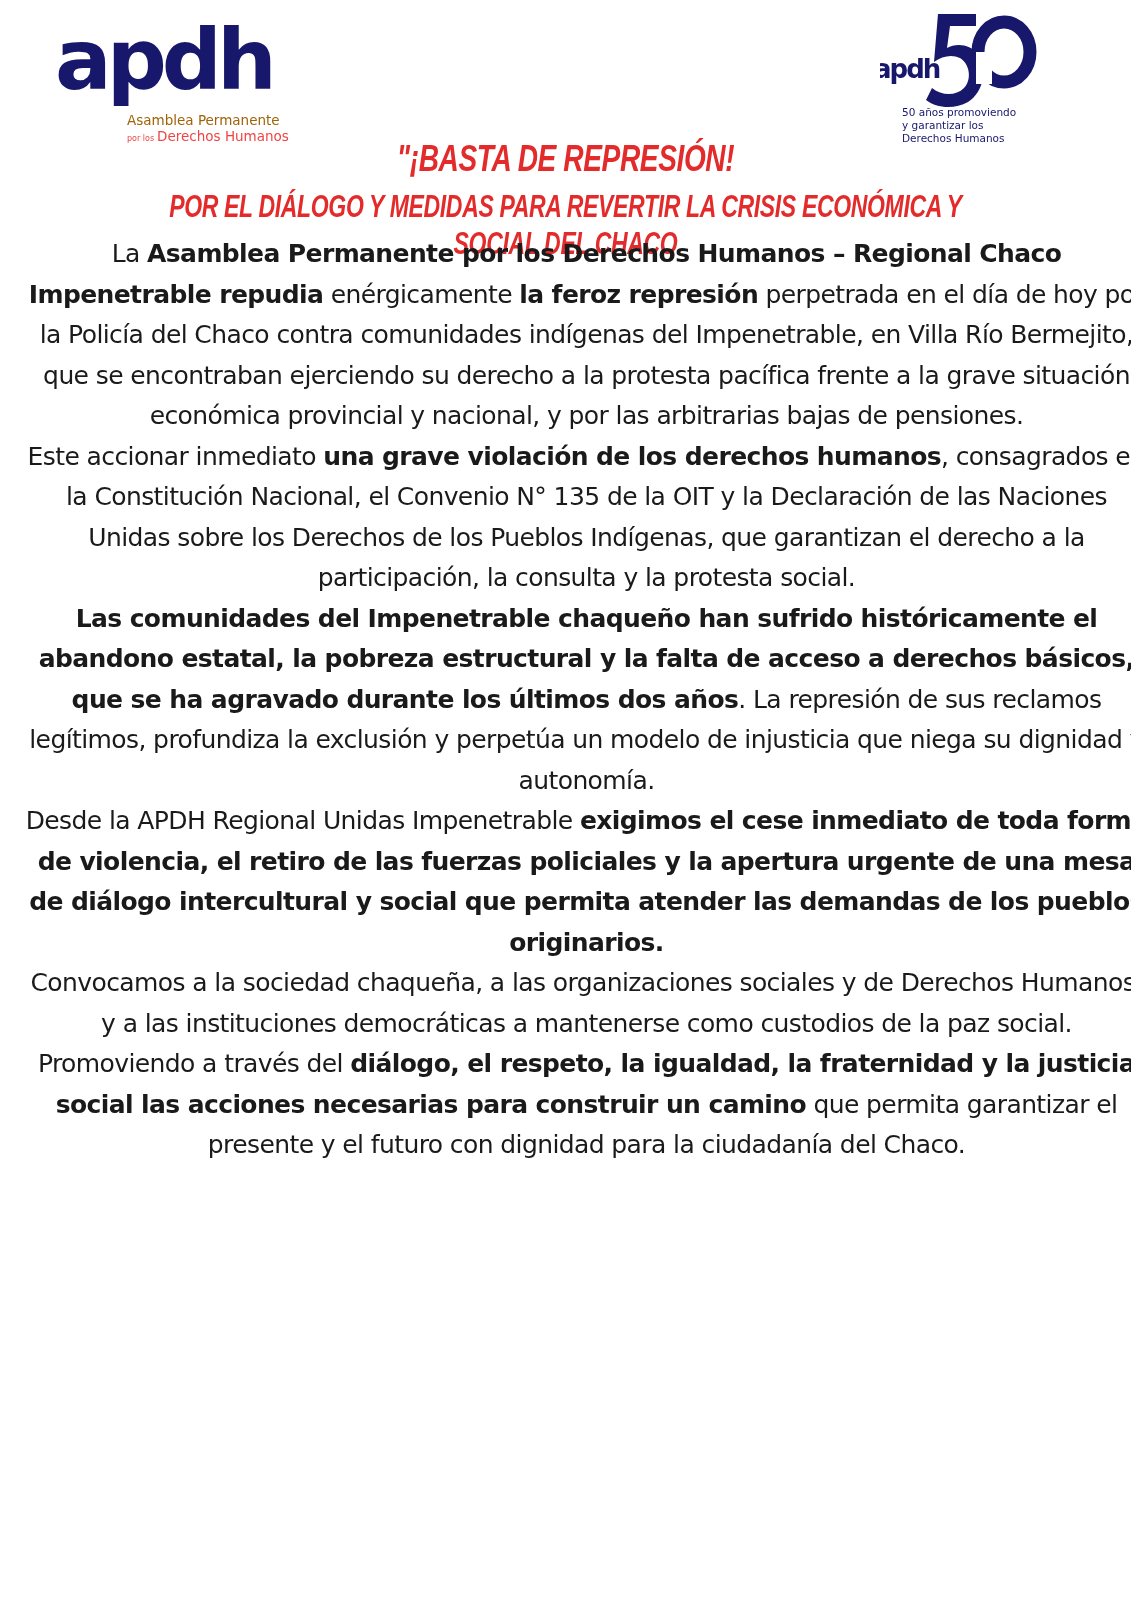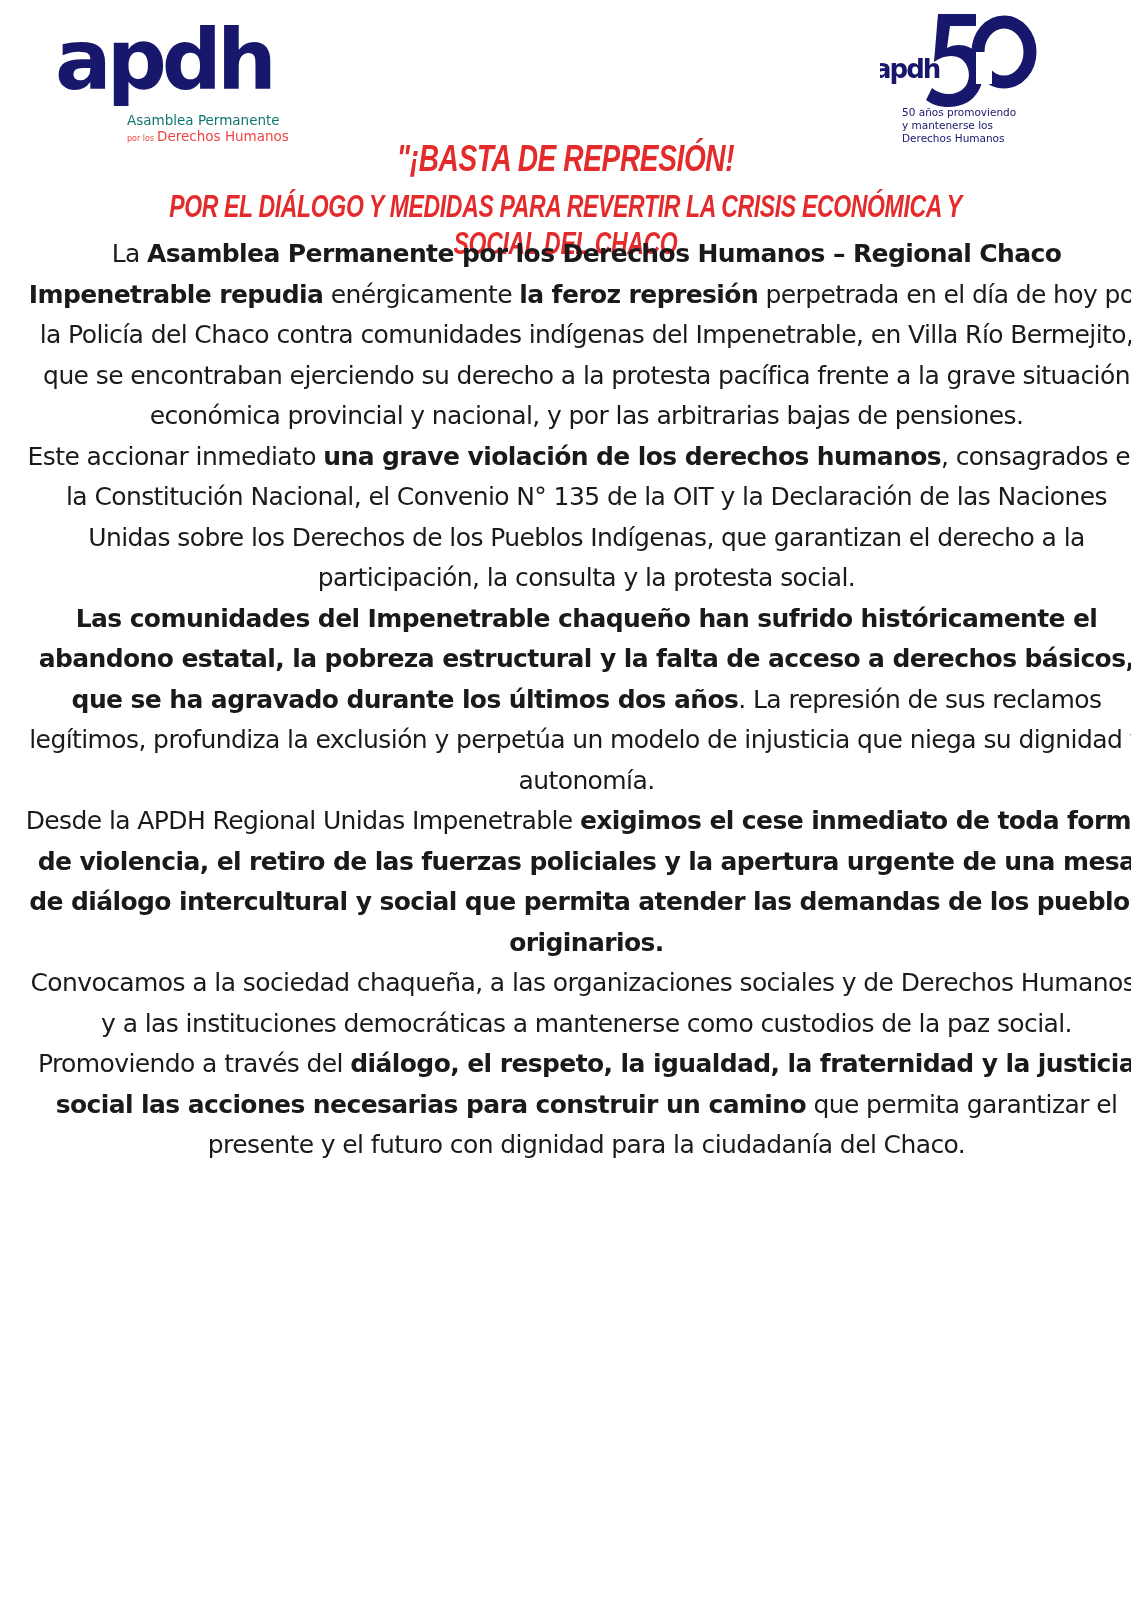--- a/index.html
+++ b/index.html
@@ -1,20 +1,20 @@
 <!DOCTYPE html>
 <html><head>
 <meta charset="utf-8">
 <style>
   html, body { margin: 0; padding: 0; background: #ffffff; }
   body { width: 1131px; height: 1600px; position: relative; overflow: hidden; font-family: "DejaVu Sans", sans-serif; color: #1a1a1a; }
 
   .logo-left { position: absolute; left: 55px; top: 32px; width: 270px; height: 120px; }
   .logo-left .wordmark { position: absolute; left: 0; top: -14px; font-family: "DejaVu Sans", sans-serif; font-weight: bold; font-size: 84px; letter-spacing: -5px; color: #17176b; line-height: 1; }
-  .logo-left .sub1 { position: absolute; left: 72px; top: 80px; font-size: 13.5px; color: #0f766e; white-space: nowrap; }
+  .logo-left .sub1 { position: absolute; left: 72px; top: 80px; font-size: 13.5px; color: #a16207; white-space: nowrap; }
   .logo-left .sub2 { position: absolute; left: 72px; top: 96px; font-size: 13.5px; color: #ef4444; white-space: nowrap; }
   .logo-left .sub2 .small { font-size: 8px; margin-right: 3px; }
 
   .logo-right { position: absolute; left: 880px; top: 8px; width: 170px; height: 160px; }
   .logo-right svg { position: absolute; left: 0; top: 0; }
   .logo-right .tag { position: absolute; left: 22px; top: 98px; font-size: 10.5px; color: #17176b; line-height: 13px; white-space: nowrap; }
 
   .headline { position: absolute; left: 0; width: 1131px; text-align: center; color: #e32b2b; font-family: "Liberation Sans", sans-serif; font-weight: bold; font-style: italic; transform-origin: center; }
   .headline.h1 { top: 138px; font-size: 36px; letter-spacing: -0.5px; transform: scaleX(0.78); }
   .headline.h2 { top: 188px; font-size: 32px; letter-spacing: -0.5px; transform: scaleX(0.72); }
@@ -36,21 +36,21 @@
   <svg width="170" height="112" viewBox="0 0 170 112">
 
     <path d="M58 6 L96 6 L96 18 L70 18 L67 40 C76 35 90 36 98 46 C108 60 104 84 88 94 C74 102 56 100 46 92 L52 80 C62 88 76 88 84 80 C92 72 90 56 80 50 C72 46 62 48 54 54 L58 6 Z" fill="#17176b"></path>
 
     <ellipse cx="124" cy="44" rx="26" ry="30" fill="none" stroke="#17176b" stroke-width="13"></ellipse>
     <rect x="96" y="44" width="16" height="32" fill="#ffffff"></rect>
     <text x="-6" y="70" font-family="DejaVu Sans, sans-serif" font-weight="bold" font-size="26" fill="#17176b" letter-spacing="-2">apdh</text>
   </svg>
   <div class="tag">
     <div>50 años promoviendo</div>
-    <div>y mantenerse los</div>
+    <div>y garantizar los</div>
     <div>Derechos Humanos</div>
   </div>
 </div>
 
 <div class="headline h1">"¡BASTA DE REPRESIÓN!</div>
 <div class="headline h2">POR EL DIÁLOGO Y MEDIDAS PARA REVERTIR LA CRISIS ECONÓMICA Y SOCIAL DEL CHACO</div>
 
 <div class="body">
   <p><span>La </span><b>Asamblea Permanente por los Derechos Humanos – Regional Chaco Impenetrable repudia</b><span> enérgicamente </span><b>la feroz represión</b><span> perpetrada en el día de hoy por la Policía del Chaco contra comunidades indígenas del Impenetrable, en Villa Río Bermejito, que se encontraban ejerciendo su derecho a la protesta pacífica frente a la grave situación económica provincial y nacional, y por las arbitrarias bajas de pensiones.</span></p>
   <p><span>Este accionar inmediato </span><b>una grave violación de los derechos humanos</b><span>, consagrados en la Constitución Nacional, el Convenio N° 135 de la OIT y la Declaración de las Naciones Unidas sobre los Derechos de los Pueblos Indígenas, que garantizan el derecho a la participación, la consulta y la protesta social.</span></p>

